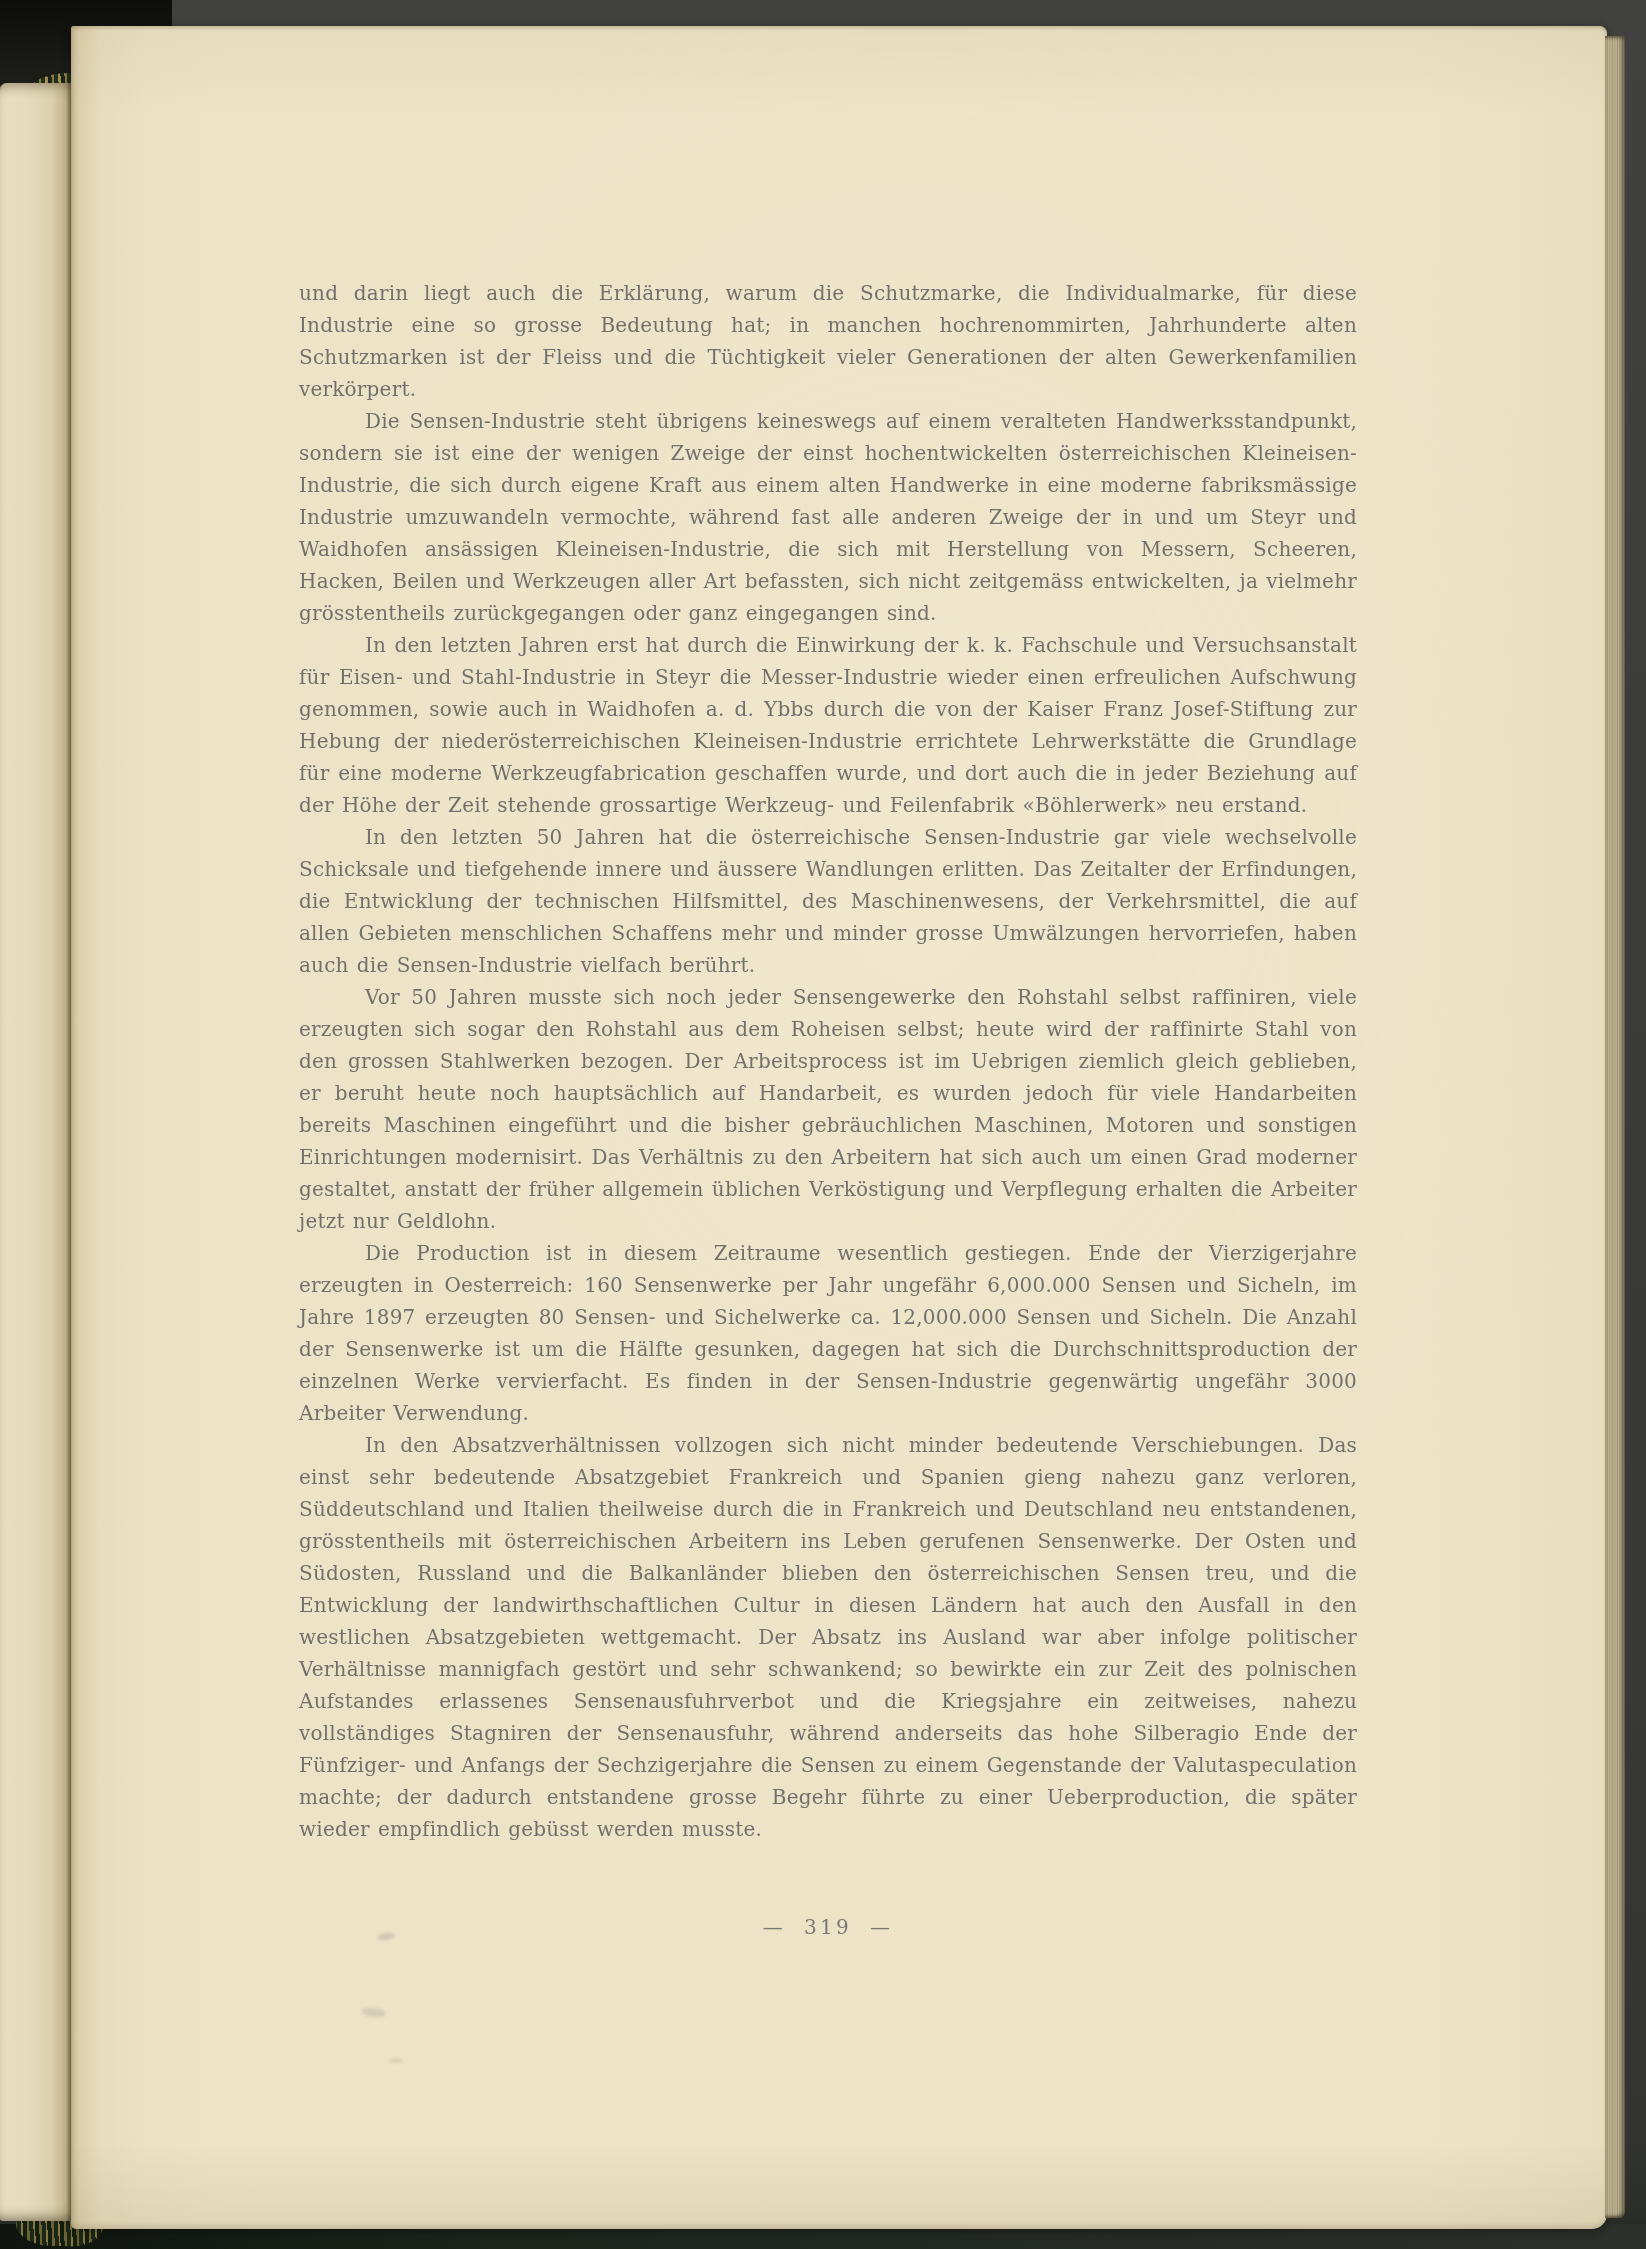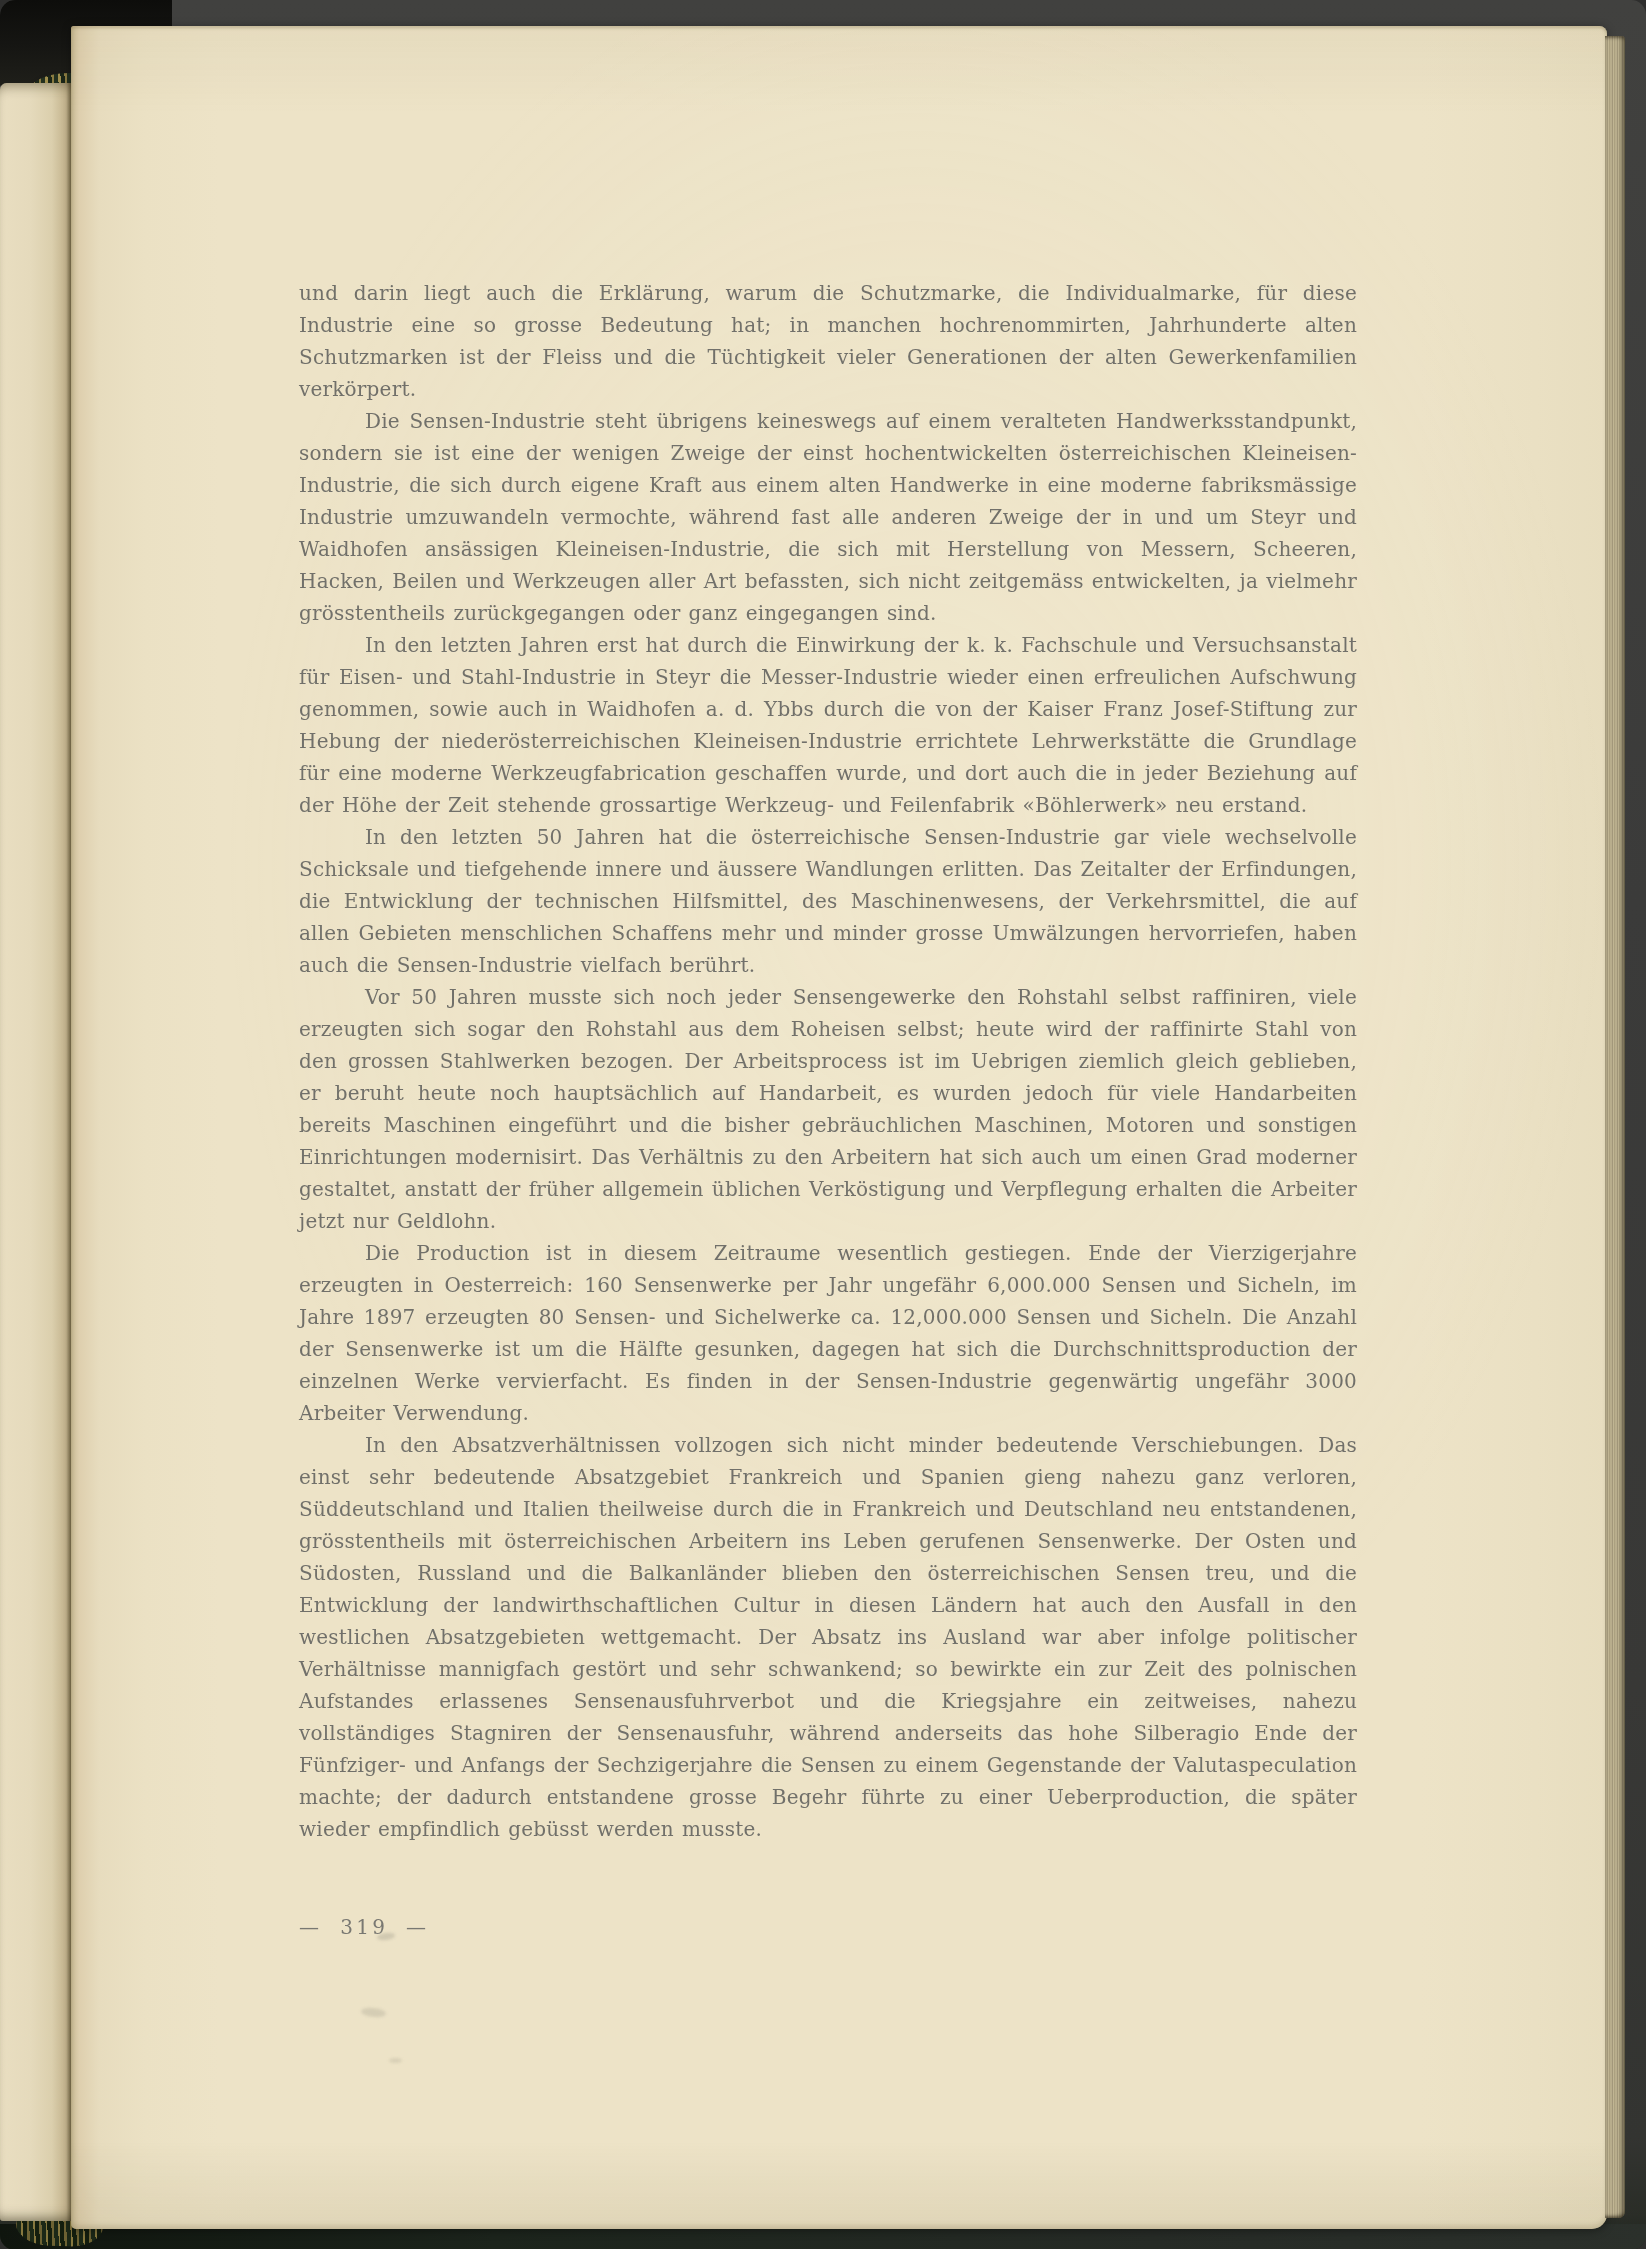--- a/index.html
+++ b/index.html
@@ -1,21 +1,20 @@
 <!DOCTYPE html>
 <html lang="de" style="font-size:13px"><head>
 <meta charset="utf-8">
 <title>Scanned book page — 319</title>
 <style>
   html,body{margin:0;padding:0;background:#2e2e2d;}
   .scene{
     position:relative;width:1646px;height:2250px;overflow:hidden;
     background:linear-gradient(180deg,#41413f 0%,#3b3b3a 40%,#383836 75%,#333431 95%,#2a2d27 98.5%,#1c231c 100%);
     font-family:"DejaVu Serif", serif;
-    border-radius:15px;
   }
   .backdrop-bottom{
     position:absolute;left:0;top:2224px;width:1646px;height:26px;
     background:linear-gradient(90deg,#0f150e 0%,#1c241c 30%,#262b26 70%,#2b302b 100%);
     z-index:1;
   }
   .cover-corner{
     position:absolute;left:0;top:0;width:172px;height:86px;z-index:3;
     background:linear-gradient(180deg,#0d0d0b 0%,#161613 55%,#1f1f1a 100%);
     border-radius:0 0 10px 1.6px;
@@ -60,21 +59,21 @@
     box-shadow:inset -3.3px 0 4.1px rgba(20,15,5,.45), inset 0 3.3px 3.3px -1.6px rgba(20,15,5,.4), inset 0 -3.3px 3.3px -1.6px rgba(20,15,5,.45);
   }
   .text-block{
     position:absolute;left:228px;top:251px;width:1058px;
     font-size:20px;line-height:32px;color:#71706a;
     text-align:justify;letter-spacing:0.2px;word-spacing:1.6px;
   }
   .para{margin:0;padding:0;text-indent:66px;}
   .para.first{text-indent:0;}
   .page-number{
-    position:absolute;left:228px;top:1889px;width:1058px;
+    position:absolute;left:228px;top:1889px;width:1058px;text-align:center;
     font-size:20px;color:#797872;letter-spacing:3.3px;word-spacing:8.2px;
   }
   .smudge{position:absolute;border-radius:50%;filter:blur(1.6px);pointer-events:none;}
   .smudge.s1{left:306px;top:1907px;width:18px;height:6.6px;background:rgba(105,105,95,.22);transform:rotate(-8deg);}
   .smudge.s2{left:290px;top:1982px;width:25px;height:9px;background:rgba(105,105,95,.18);transform:rotate(6deg);}
   .smudge.s3{left:318px;top:2032px;width:13px;height:5.8px;background:rgba(105,105,95,.15);}
 </style>
 </head>
 <body>
 

